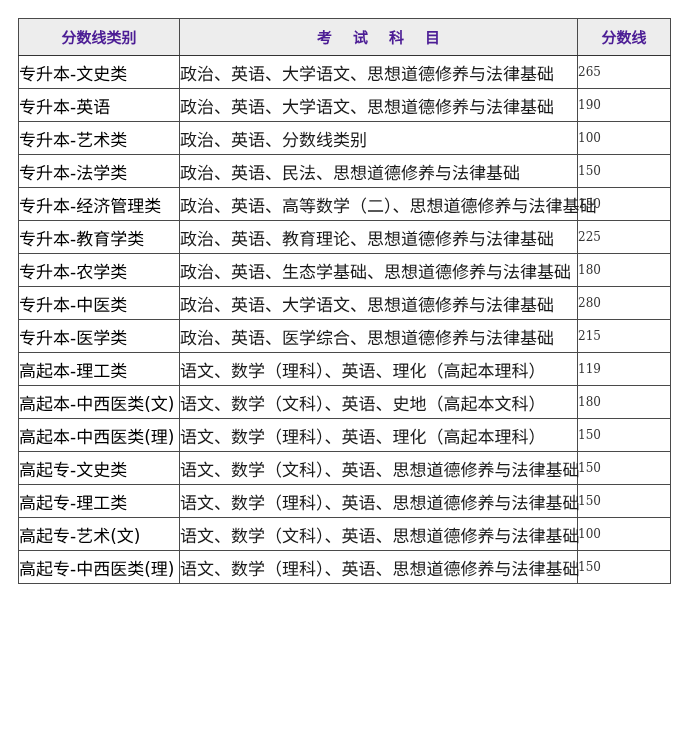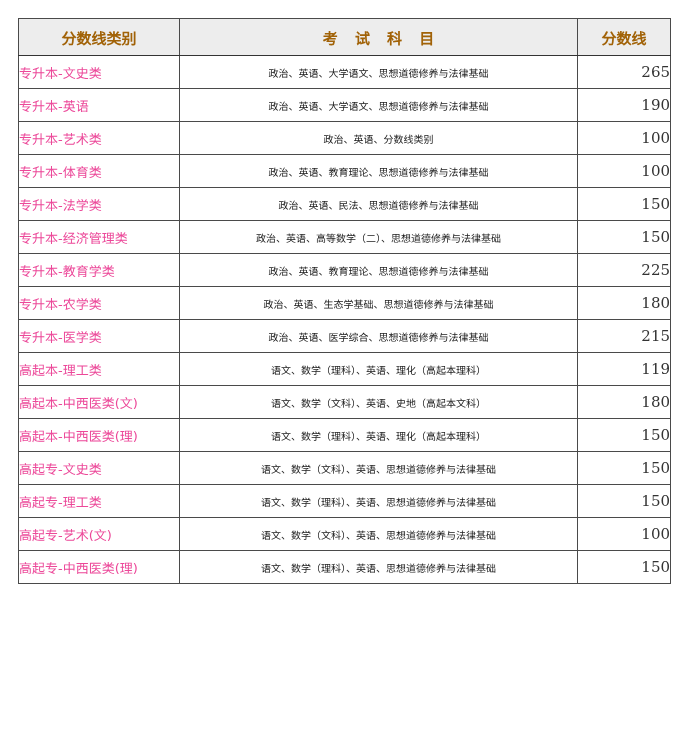--- a/index.html
+++ b/index.html
@@ -48,46 +48,46 @@
     vertical-align: middle;
   }
 
   
   table.score-table thead th {
     height: 36px;
     background: #ededed;
     font-weight: bold;
     font-size: 15px;
     text-align: center;
-    color: #a16207;
+    color: #4c1d95;
     border-bottom: 1px solid #333333;
+    font-family: Liberation Mono, monospace;
   }
   th.head-category { }
   th.head-subjects { letter-spacing: 6px; text-indent: 6px; }
   th.head-score { }
 
   
   table.score-table tbody tr { height: 33px; }
 
   td.cell-category {
     text-align: left;
     padding-left: 9px;
-    font-size: 13px;
+    font-size: 17px;
     white-space: nowrap;
-    color: #ec4899;
+    color: #000000;
   }
   td.cell-subjects {
-    text-align: center;
-    font-size: 10px;
+    font-size: 17px;
     white-space: nowrap;
     color: #1a1a1a;
   }
   td.cell-score {
-    text-align: right;
-    font-size: 15px;
+    text-align: left;
+    font-size: 12px;
     color: #333333;
     font-family: "DejaVu Serif", "Liberation Serif", serif;
   }
 </style>
 </head>
 <body>
 
 <div class="sheet">
   <div class="table-wrap">
     <table class="score-table">
@@ -113,43 +113,43 @@
             <td class="cell-category">专升本-英语</td>
             <td class="cell-subjects">政治、英语、大学语文、思想道德修养与法律基础</td>
             <td class="cell-score">190</td>
           </tr>
           <tr class="data-row">
             <td class="cell-category">专升本-艺术类</td>
             <td class="cell-subjects">政治、英语、分数线类别</td>
             <td class="cell-score">100</td>
           </tr>
           <tr class="data-row">
-            <td class="cell-category">专升本-体育类</td>
-            <td class="cell-subjects">政治、英语、教育理论、思想道德修养与法律基础</td>
-            <td class="cell-score">100</td>
-          </tr>
-          <tr class="data-row">
             <td class="cell-category">专升本-法学类</td>
             <td class="cell-subjects">政治、英语、民法、思想道德修养与法律基础</td>
             <td class="cell-score">150</td>
           </tr>
           <tr class="data-row">
             <td class="cell-category">专升本-经济管理类</td>
             <td class="cell-subjects">政治、英语、高等数学（二）、思想道德修养与法律基础</td>
             <td class="cell-score">150</td>
           </tr>
           <tr class="data-row">
             <td class="cell-category">专升本-教育学类</td>
             <td class="cell-subjects">政治、英语、教育理论、思想道德修养与法律基础</td>
             <td class="cell-score">225</td>
           </tr>
           <tr class="data-row">
             <td class="cell-category">专升本-农学类</td>
             <td class="cell-subjects">政治、英语、生态学基础、思想道德修养与法律基础</td>
             <td class="cell-score">180</td>
+          </tr>
+          <tr class="data-row">
+            <td class="cell-category">专升本-中医类</td>
+            <td class="cell-subjects">政治、英语、大学语文、思想道德修养与法律基础</td>
+            <td class="cell-score">280</td>
           </tr>
           <tr class="data-row">
             <td class="cell-category">专升本-医学类</td>
             <td class="cell-subjects">政治、英语、医学综合、思想道德修养与法律基础</td>
             <td class="cell-score">215</td>
           </tr>
           <tr class="data-row">
             <td class="cell-category">高起本-理工类</td>
             <td class="cell-subjects">语文、数学（理科）、英语、理化（高起本理科）</td>
             <td class="cell-score">119</td>

